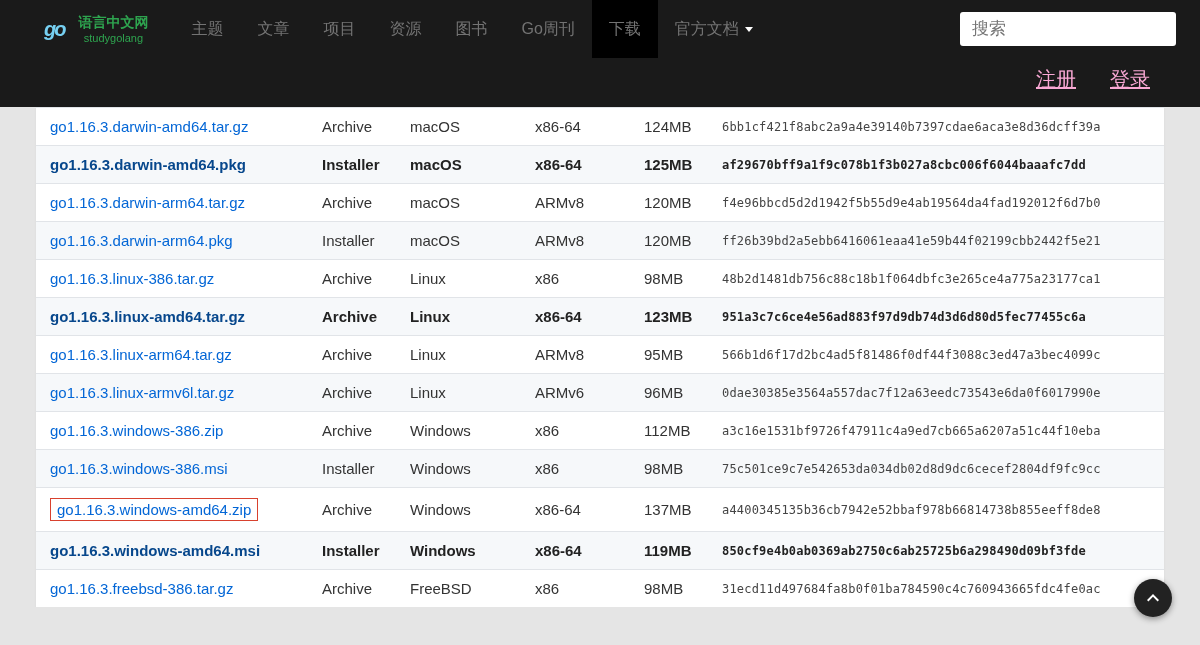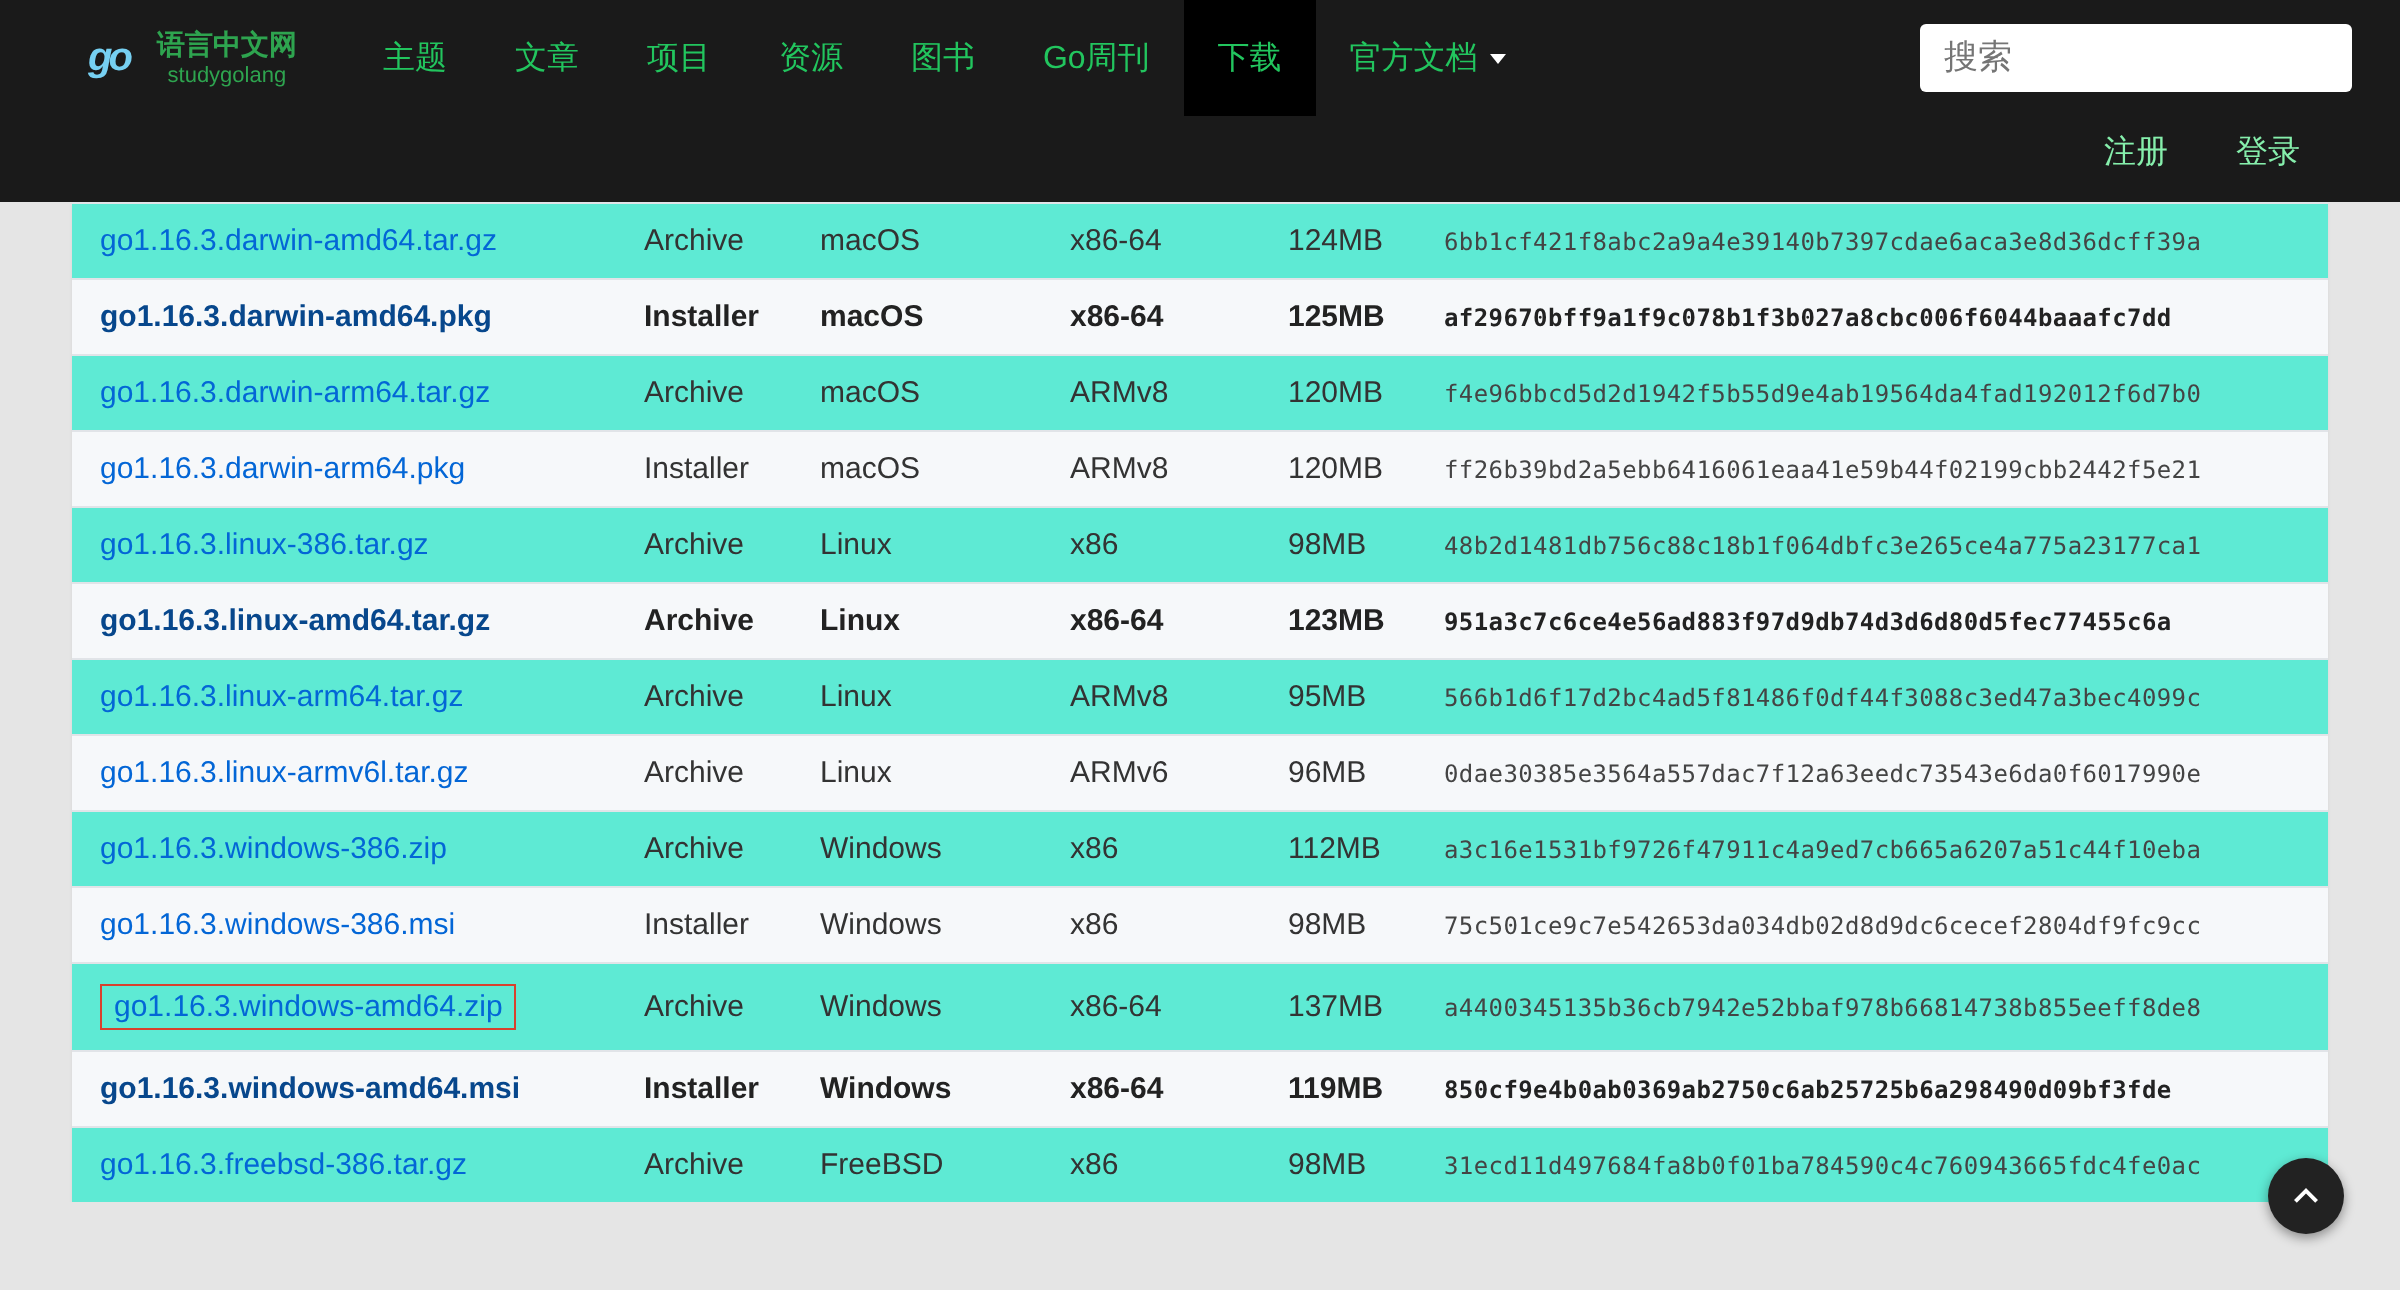--- a/index.html
+++ b/index.html
@@ -8,29 +8,29 @@
   display:flex; align-items:center; background:#1a1a1a; height:58px;
   padding:0 24px 0 44px; position:relative;
 }
 .logo { display:flex; align-items:center; color:#2ea44f; margin-right:26px; cursor:pointer; }
 .logo-go { color:#76d0f2; font-size:20px; font-weight:700; letter-spacing:-2px; font-style:italic; margin-right:6px; }
 .logo-go::before{ content:''; }
 .logo-text { display:flex; flex-direction:column; align-items:center; margin-left:8px;}
 .logo-cn { color:#2ea44f; font-size:14px; font-weight:600; }
 .logo-en { color:#2ea44f; font-size:11px; }
 .nav-menu { display:flex; align-items:center; height:100%; }
-.nav-item { color:#22c55e; font-size:16px; display:flex; align-items:center; height:100%; padding:15px 17px; cursor:pointer; white-space:nowrap; }
+.nav-item { color:#737373; font-size:16px; display:flex; align-items:center; height:100%; padding:15px 17px; cursor:pointer; white-space:nowrap; }
 .nav-item.active { background:#000; }
 .caret { display:inline-block; width:0; height:0; margin-left:6px; border-left:4px solid transparent; border-right:4px solid transparent; border-top:5px solid #fff; }
 .nav-spacer { flex:1; }
 .search-box { background:#fff; border-radius:3px; height:34px; width:216px; display:flex; align-items:center; padding:0 12px; }
 .search-box input { border:none; outline:none; font-size:17px; width:100%; background:transparent; }
 .subbar { background:#1a1a1a; display:flex; justify-content:flex-end; padding:8px 50px 14px; gap:34px; }
-.sub-link { color:#86efac; font-size:16px; cursor:pointer; }
-.page { background:#5eead4; margin:0 36px; box-shadow:0 1px 2px rgba(0,0,0,0.06); }
+.sub-link { color:#f9a8d4; font-size:20px; cursor:pointer;text-decoration:underline; }
+.page { background:#ffffff; margin:0 36px; box-shadow:0 1px 2px rgba(0,0,0,0.06); }
 .tbl { width:100%; border-collapse:collapse; }
 .tbl tr { border-top:1px solid #e1e4e8; }
 .tbl tr.striped { background:#f6f8fa; }
 .tbl td { padding:10px 10px; font-size:15px; color:#333; vertical-align:middle; }
 .tbl td.file { padding-left:14px; }
 .tbl td.file a { color:#0366d6; text-decoration:none; cursor:pointer; }
 .tbl tr.hl td.file a { font-weight:700; color:#07478c; }
 .tbl tr.hl td { font-weight:700; color:#222; }
 .tbl td.sha { font-family: ui-monospace, Consolas, monospace; font-size:12px; color:#444; letter-spacing:0.2px; white-space:nowrap; overflow:hidden; }
 .box-red { border:1px solid #d8412e; padding:2px 6px; display:inline-block; }

